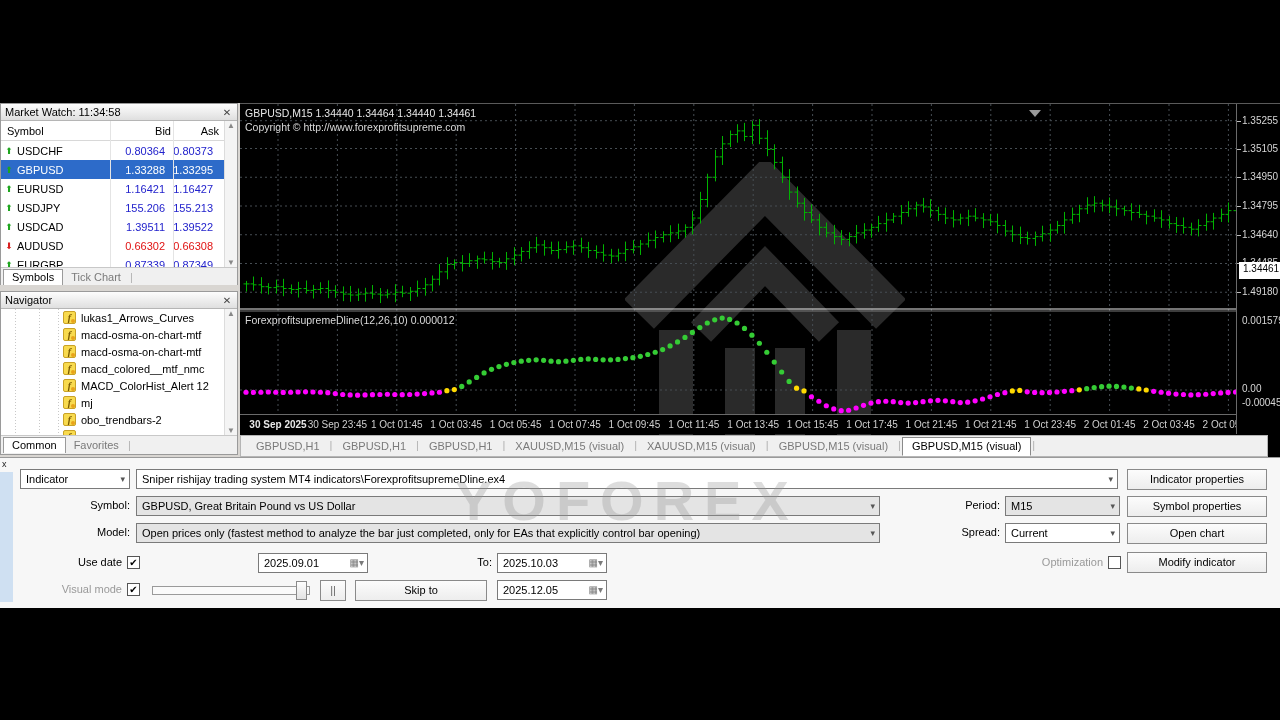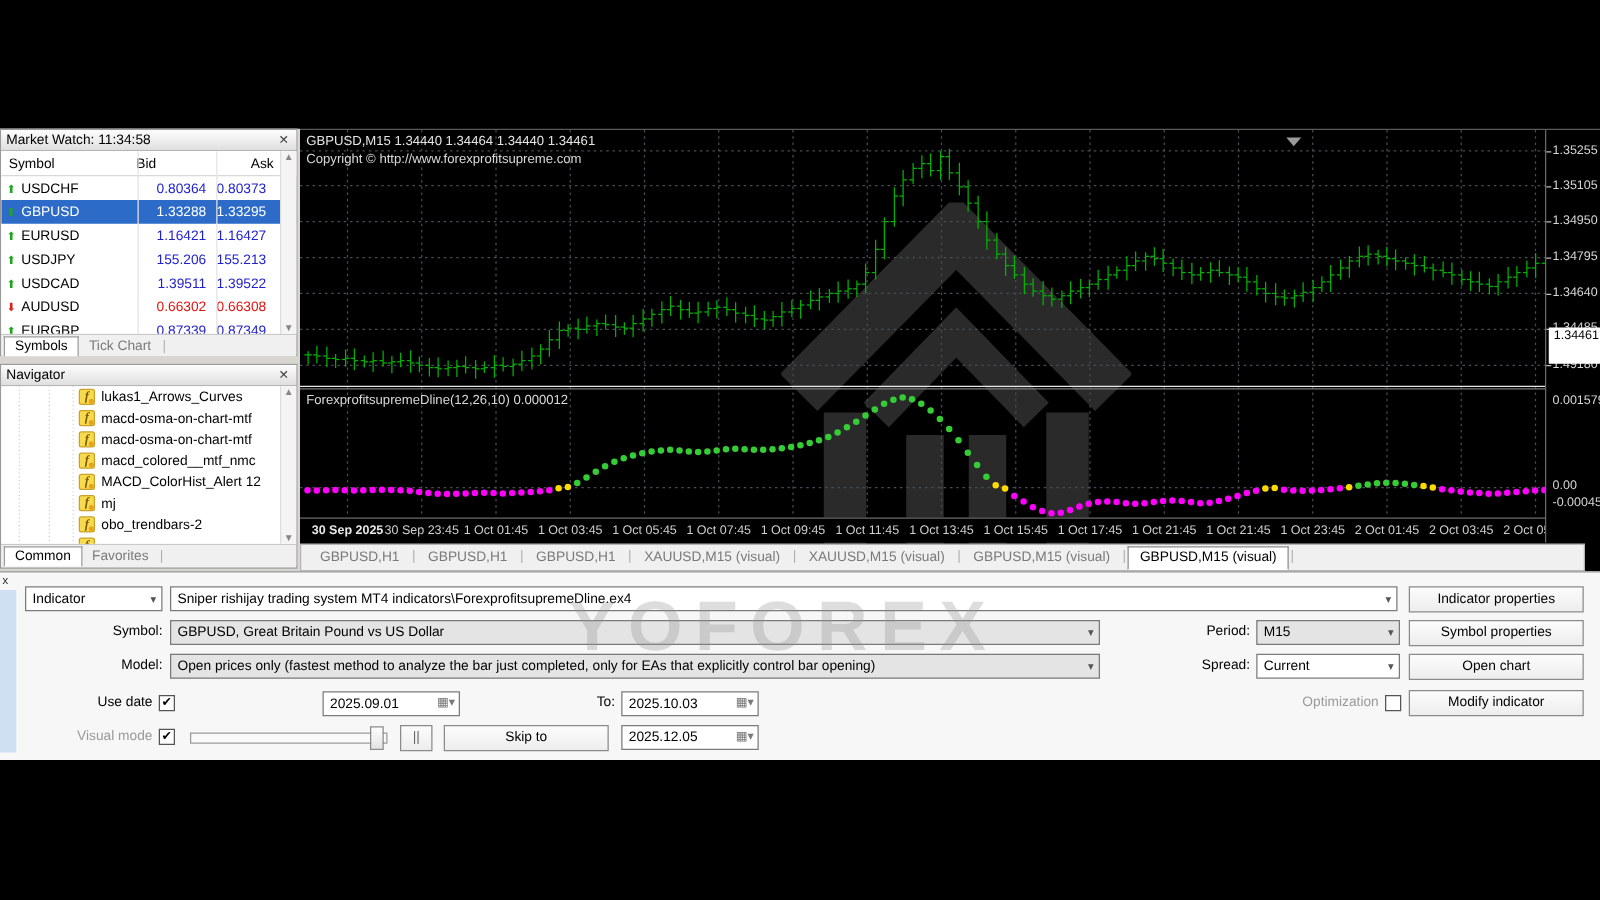--- a/index.html
+++ b/index.html
@@ -10,21 +10,21 @@
   
   .left-back { left:0; top:103px; width:240px; height:354px; background:#d9d6d2; }
   .panel { background:#f0f0f0; border:1px solid #9a9a9a; }
   .panel-title { height:17px; background:linear-gradient(#fdfdfd,#dfdfdf); border-bottom:1px solid #b5b5b5;
     display:flex; align-items:center; padding:0 4px; }
   .panel-title .t { flex:1; font-size:11px; }
   .x-btn { color:#444; font-size:10px; width:12px; text-align:center; cursor:default; }
 
   .mw-body { position:relative; background:#fff; }
   .mw-head { display:flex; height:20px; border-bottom:1px solid #d8d8d8; background:#fff; align-items:center; }
-  .mw-head .c1{ width:108px; padding-left:6px; } .mw-head .c2{ width:62px; }
+  .mw-head .c1{ width:108px; padding-left:6px; } .mw-head .c2{ width:62px; text-align:right;}
   .mw-head .c3{ width:50px; text-align:right; padding-right:2px;}
   .mw-rows { height:126px; overflow:hidden; position:relative; }
   .mw-row { display:flex; height:19px; align-items:center; position:relative; }
   .mw-row.sel { background:#2d6bc9; color:#fff; }
   .mw-row .sym { width:86px; } .mw-row .bid { width:62px; text-align:right; }
   .mw-row .ask { width:50px; text-align:right; padding-right:2px; }
   .val-blue { color:#2222cc; } .val-red { color:#e01212; } .mw-row.sel .bid,.mw-row.sel .ask{ color:#fff; }
   .arr { width:16px; text-align:center; font-size:9px; }
   .arr.up{ color:#1fa51f; } .arr.down{ color:#d82020; }
   .col-sep { position:absolute; top:0; width:1px; background:#e4e4e4; }
@@ -49,21 +49,21 @@
   #chart-region { left:240px; top:103px; width:1040px; height:332px; background:#000; overflow:hidden;
     border-top:1px solid #5a5a5a; }
   #wm { position:absolute; left:385px; top:58px; pointer-events:none; }
   #plot { position:absolute; left:0; top:0; }
   .chart-title { position:absolute; left:5px; top:3px; color:#e6e6e6; font-size:10.5px; }
   .chart-copy { position:absolute; left:5px; top:17px; color:#d9d9d9; font-size:10.5px; }
   .ind-label { position:absolute; left:5px; top:210px; color:#d9d9d9; font-size:10.5px; }
   #paxis { position:absolute; left:996px; top:0; width:44px; height:330px; background:#000; border-left:1px solid #6a6a6a; }
   .plabel { position:absolute; left:5px; color:#d6d6d6; font-size:10px; white-space:nowrap; }
   .ptick { position:absolute; left:0; width:4px; height:1px; background:#bdbdbd; }
-  #pbox { position:absolute; left:2px; width:41px; height:29px; background:#fff; color:#000;
+  #pbox { position:absolute; left:2px; width:41px; height:17px; background:#fff; color:#000;
     font-size:10px; text-align:left; padding-left:4px; line-height:13px; }
   #taxis { position:absolute; left:0; top:310px; width:996px; height:20px; background:#000; border-top:1px solid #6a6a6a; overflow:hidden; }
   .tlabel { position:absolute; top:4px; color:#cfcfcf; font-size:10px; white-space:nowrap; transform:translateX(-50%); }
   .tlabel.b { font-weight:bold; color:#e8e8e8; }
 
   
   #tabsbar { left:240px; top:435px; width:1028px; height:22px; background:#f0f0f0; border:1px solid #b5b5b5;
     display:flex; align-items:center; padding-left:6px; }
   #tabsbar .tab { padding:2px 9px 3px 9px; }
   #tabsbar .tab.active { background:#fff; border:1px solid #8a8a8a; border-bottom:1px solid #fff; }

